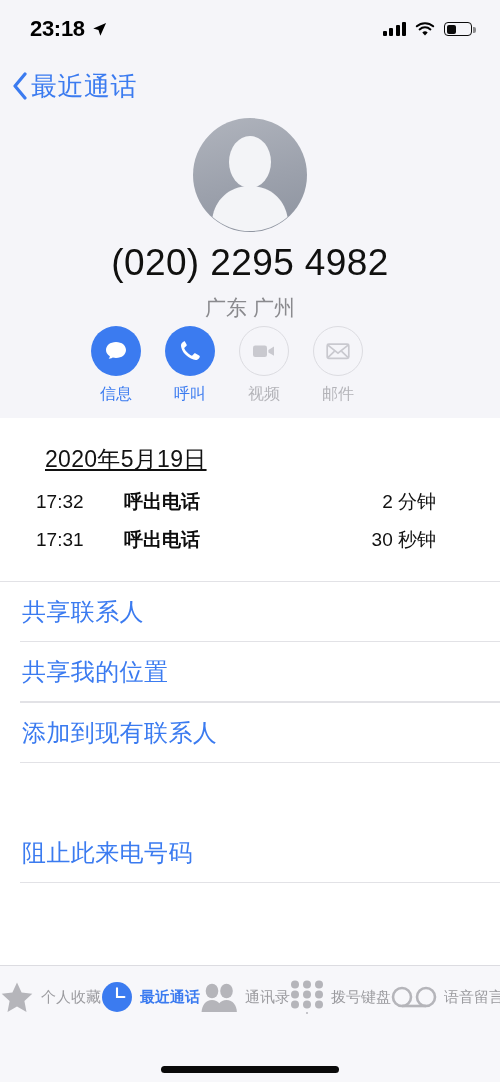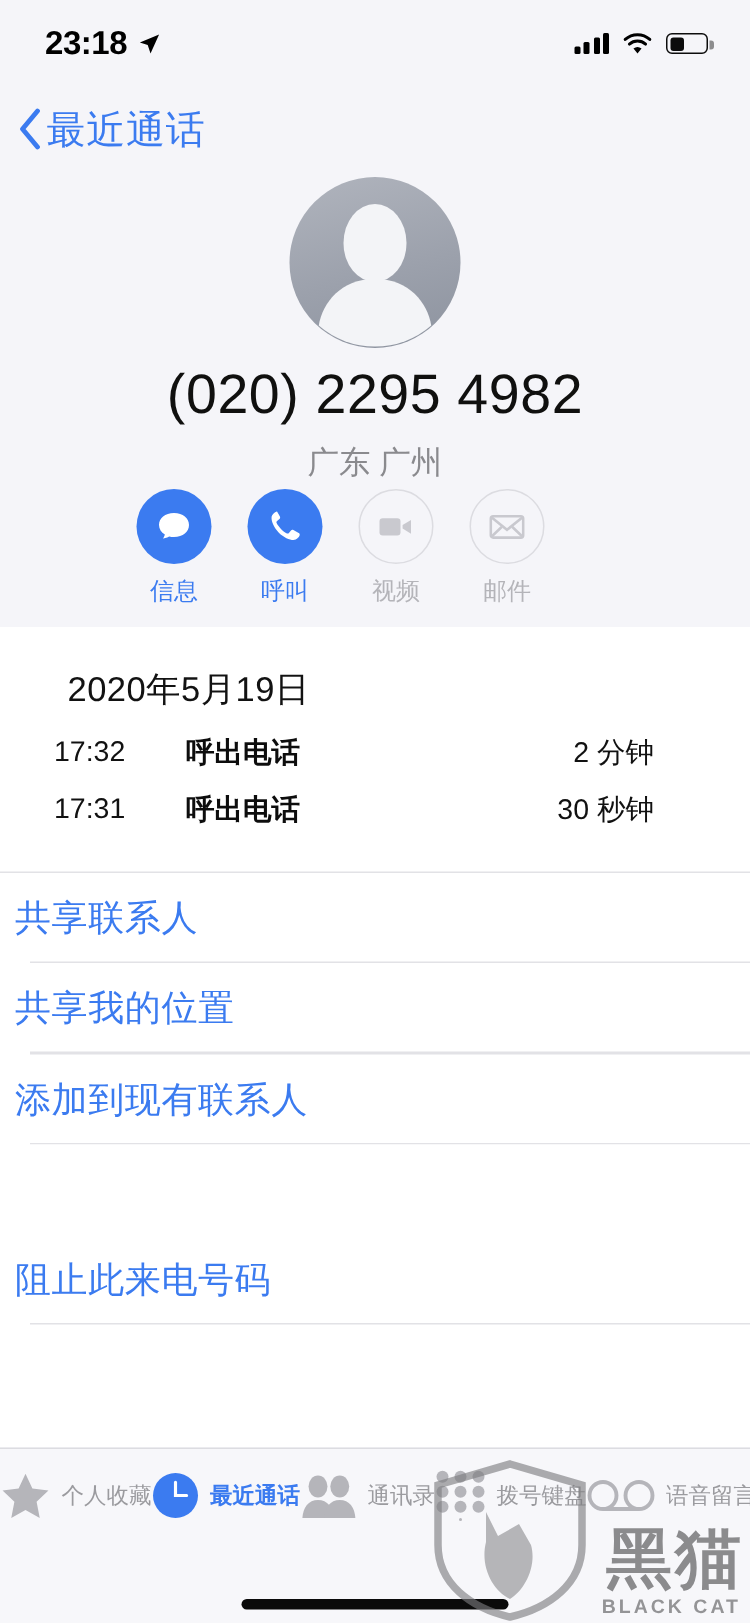--- a/index.html
+++ b/index.html
@@ -77,36 +77,36 @@
   }
   .act-circle.on{ background:#3b7bf0; }
   .act-circle.off{ background:transparent; border:1.6px solid #dcdce1; }
   .act-label{ font-size:16px; white-space:nowrap; }
   .act-label.on{ color:#3b7bf0; }
   .act-label.off{ color:#b4b4b9; }
 
   
   .calllog{ position:absolute; top:418px; left:0; width:500px; background:#fff; }
   .log-date{
-    padding:26px 0 8px 45px; font-size:23px; color:#121212; letter-spacing:0.3px;
+    padding:26px 0 8px 45px; font-size:23px; color:#121212; letter-spacing:0.3px;text-decoration:underline;
   }
   .log-row{
     display:flex; align-items:center; height:38px; padding:0 64px 0 36px;
     font-size:19px; color:#111;
   }
   .log-time{ width:88px; color:#111; }
   .log-type{ flex:0 0 auto; width:210px; font-weight:700; color:#0d0d0d; }
   .log-dur{ margin-left:auto; text-align:right; color:#111; }
 
   
   .divider-full{ height:1px; background:#e2e2e6; width:100%; }
   .divider-inset{ height:1px; background:#e2e2e6; margin-left:20px; }
   .listsection{ background:#fff; }
   .listrow{
-    height:59px; display:flex; align-items:center; padding-left:10px;
+    height:59px; display:flex; align-items:center; padding-left:22px;
     font-size:24px; color:#3b7bf0; letter-spacing:0.4px; cursor:pointer;
   }
   .gap{ height:60px; background:#fff; }
 
   
   .tabbar{
     position:absolute; bottom:0; left:0; width:500px; height:117px;
     background:#f7f7fa; border-top:1px solid #dcdce1;
     display:flex; align-items:flex-start; padding-top:14px;
   }
@@ -335,22 +335,14 @@
           <circle cx="35" cy="11" r="9" fill="none" stroke="#b5b5ba" stroke-width="2.6"></circle>
           <path d="M11 20 H35" stroke="#b5b5ba" stroke-width="2.6"></path>
         </svg>
       </span>
       <span class="tab-label">语音留言</span>
     </div>
 
     <div class="home-indicator"></div>
   </div>
 
-  <div class="watermark">
-    <svg width="120" height="110" viewBox="0 0 120 110" style="position:absolute;left:-20px;bottom:0">
-      <path d="M60 4 L108 18 V58 C108 84 86 100 60 106 C34 100 12 84 12 58 V18 Z" fill="none" stroke="#7c7c7f" stroke-width="5"></path>
-      <path d="M44 36 L52 52 L66 44 L74 58 C78 72 70 88 60 94 C48 88 40 72 44 56 Z" fill="#8e8e91"></path>
-    </svg>
-    <div class="wm-cn">黑猫</div>
-    <div class="wm-text">BLACK CAT</div>
-  </div>
 
 </div>
 
 </body></html>

